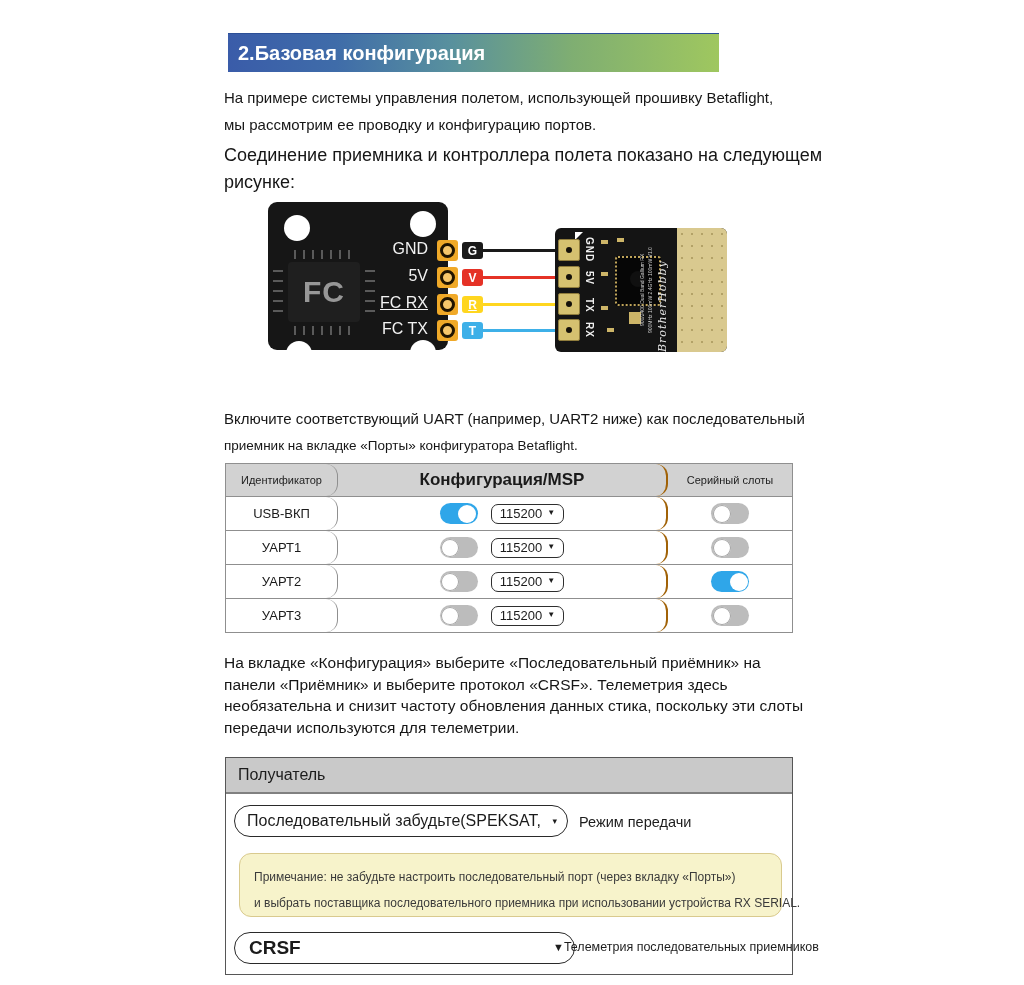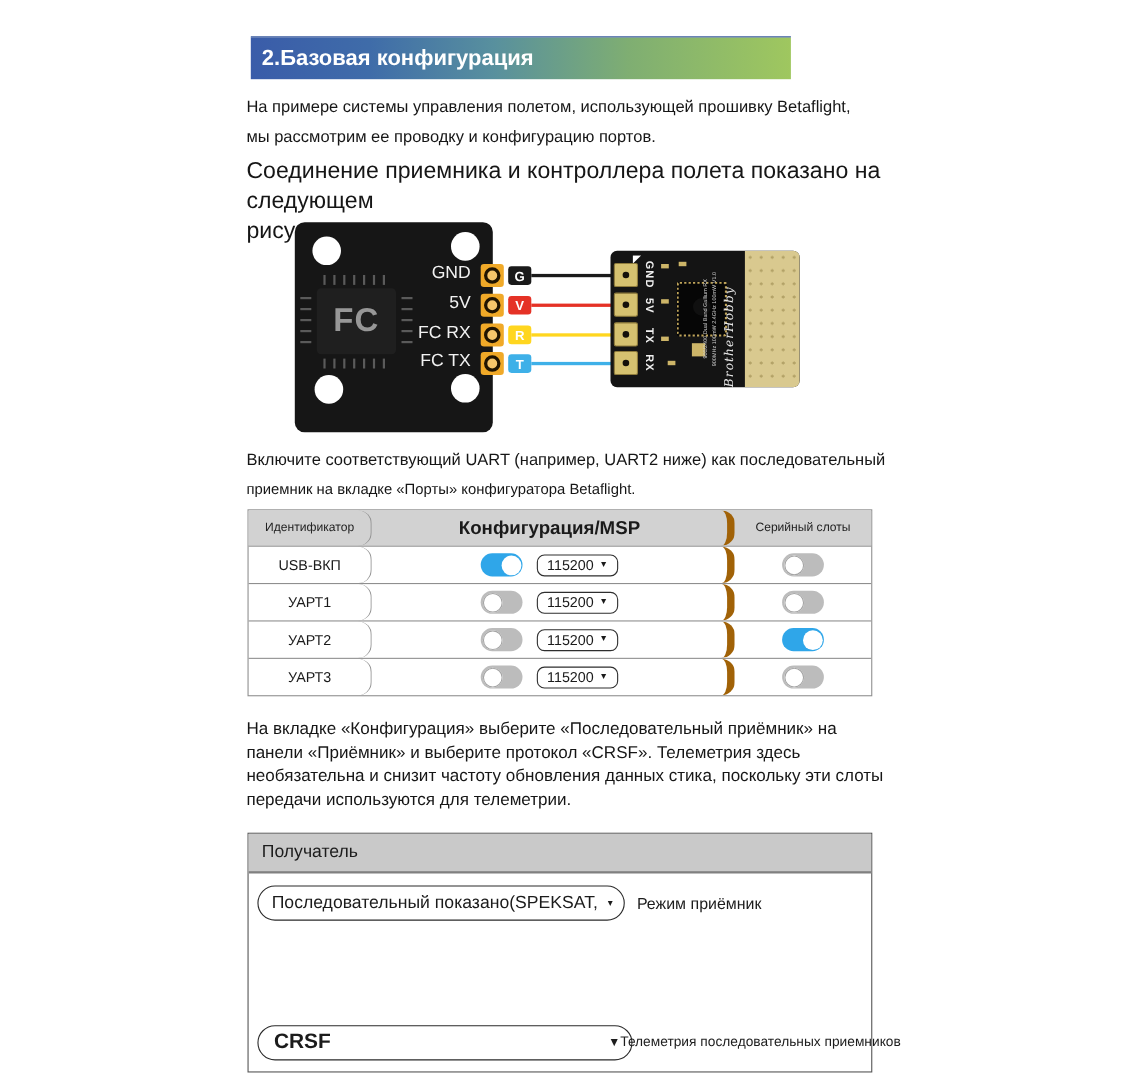--- a/index.html
+++ b/index.html
@@ -9,49 +9,49 @@
 
   
   .banner{left:228px;top:33px;width:491px;height:38px;
     background:linear-gradient(90deg,#3a5ca9 0%,#3f6ca9 22%,#58909e 45%,#7fae72 70%,#9fc75f 100%);
     border-top:1px solid #2c4f97;}
   .banner h1{margin:0;padding:7px 0 0 10px;font-size:20px;line-height:24px;color:#ffffff;font-weight:bold;}
 
   
   .para{left:224px;width:600px;font-size:15px;line-height:27px;font-weight:500;color:#161616;}
   .p1{top:84px;}
-  .p2{top:142px;font-size:21px;}
+  .p2{top:142px;font-size:18px;}
   .p3{top:406px;line-height:26px;}
   .p3 .small{font-size:13.5px;}
   .p4{top:652px;font-size:15.5px;line-height:21.5px;}
 
   
   .diagram{left:265px;top:200px;width:465px;height:180px;}
-  .fcboard{left:3px;top:2px;width:180px;height:191px;background:#161616;border-radius:9px;}
+  .fcboard{left:3px;top:2px;width:180px;height:148px;background:#161616;border-radius:9px;}
   .hole{background:#ffffff;border-radius:50%;width:26px;height:26px;}
   .hole.h0{left:16px;top:13px;} .hole.h1{left:142px;top:9px;}
   .hole.h2{left:18px;top:139px;} .hole.h3{left:142px;top:138px;}
   .fcchip{left:20px;top:60px;width:72px;height:60px;background:#1f1f1f;border-radius:4px;
           display:flex;align-items:center;justify-content:center;}
   .fcchip span{color:#979797;font-size:30px;font-weight:bold;letter-spacing:1px;}
   .tick{background:#5a5a5a;}
   .tick.v{width:2px;height:9px;} .tick.h{width:10px;height:2px;}
   
   .pinlabel{width:105px;text-align:right;color:#f2f2f2;font-size:16px;font-weight:500;left:58px;}
   .pad{left:172px;width:21px;height:21px;background:#f0a928;border-radius:3px;
        display:flex;align-items:center;justify-content:center;}
   .pad i{display:block;width:9px;height:9px;border-radius:50%;border:3px solid #201400;background:#f6c66a;}
   .wchip{left:197px;width:21px;height:17px;border-radius:3px;color:#ffffff;font-size:12px;font-weight:bold;
          display:flex;align-items:center;justify-content:center;}
   .wire{left:218px;width:80px;height:3px;}
   .pin0 .wchip,.pin0 .wire{background:#1a1a1a;}
   .pin1 .wchip,.pin1 .wire{background:#e53226;}
   .pin2 .wchip,.pin2 .wire{background:#ffd61f;}
   .pin3 .wchip,.pin3 .wire{background:#3eb0e8;}
-  .py0{top:50px;} .py1{top:77px;} .py2{top:104px;} .py3{top:130px;}
+  .py0{top:50px;} .py1{top:77px;} .py2{top:104px;text-decoration:underline;} .py3{top:130px;}
   .pinlabel.py0{top:40px;} .pinlabel.py1{top:67px;} .pinlabel.py2{top:94px;} .pinlabel.py3{top:120px;}
   .pad.py0{top:40px;} .pad.py1{top:67px;} .pad.py2{top:94px;} .pad.py3{top:120px;}
   .wchip.py0{top:42px;} .wchip.py1{top:69px;} .wchip.py2{top:96px;} .wchip.py3{top:122px;}
   .wire.py0{top:49px;} .wire.py1{top:76px;} .wire.py2{top:103px;} .wire.py3{top:129px;}
 
   .rxboard{left:290px;top:28px;width:172px;height:124px;background:#141414;border-radius:6px;}
   .antenna{right:0;top:0;width:50px;height:124px;background:#d9c98f;border-radius:0 6px 6px 0;
     background-image:radial-gradient(#b3a267 1px,transparent 1.3px);background-size:10px 12px;}
   .rxpad{left:3px;width:22px;height:22px;background:#d5c170;border:1px solid #8f7c3c;border-radius:2px;box-sizing:border-box;}
   .rxpad i{display:block;width:6px;height:6px;border-radius:50%;background:#14100a;margin:7px auto;}
@@ -68,21 +68,21 @@
          font-family:"DejaVu Serif","Liberation Serif",serif;letter-spacing:1px;}
   .specs{left:84px;top:0;height:124px;font-size:5px;color:#cfcfcf;line-height:7px;text-align:center;}
   .marker{left:20px;top:4px;width:8px;height:8px;background:#ffffff;clip-path:polygon(0 0,100% 0,0 100%);}
 
   
   .ptable{left:225px;top:463px;width:568px;border:1px solid #8f8f8f;box-sizing:border-box;background:#ffffff;}
   .trow{display:flex;height:33px;border-top:1px solid #8f8f8f;}
   .trow.head{height:32px;border-top:none;background:#d2d2d2;}
   .cell{display:flex;align-items:center;justify-content:center;box-sizing:border-box;border-radius:12px;}
   .c1{width:112px;border-right:1px solid #8f8f8f;}
-  .c2{width:330px;border-right:7px solid #a16207;gap:13px;}
+  .c2{width:330px;border-right:2px solid #a16207;gap:13px;}
   .c3{flex:1;}
   .hsmall{font-size:11px;color:#222222;}
   .hbig{font-size:17px;font-weight:600;color:#1a1a1a;}
   .idtext{font-size:13px;color:#1a1a1a;}
   .toggle{width:38px;height:21px;border-radius:11px;position:relative;cursor:pointer;}
   .toggle .knob{position:absolute;top:1.5px;width:18px;height:18px;border-radius:50%;background:#ffffff;}
   .toggle.on{background:#2fa6e9;} .toggle.on .knob{right:1.5px;}
   .toggle.off{background:#bcbcbc;} .toggle.off .knob{left:1.5px;box-shadow:inset 0 0 0 1px #a5a5a5;}
   .baud{display:flex;align-items:center;gap:5px;border:1.5px solid #2e2e2e;border-radius:7px;
         padding:1px 8px 2px 8px;background:#ffffff;cursor:pointer;}
@@ -331,23 +331,27 @@
   <span>необязательна и снизит частоту обновления данных стика, поскольку эти слоты</span><br>
   <span>передачи используются для телеметрии.</span>
 </div>
 
 <div class="abs rpanel">
   <div class="abs rphead">
     <span>Получатель</span>
   </div>
 
   <div class="abs pill pill1">
-    <span class="val">Последовательный показано(SPEKSAT,</span>
+    <span class="val">Последовательный забудьте(SPEKSAT,</span>
     <span class="pillcar">▾</span>
   </div>
-  <span class="abs modelabel">Режим приёмник</span>
-
+  <span class="abs modelabel">Режим передачи</span>
+
+  <div class="abs note">
+    <div>Примечание: не забудьте настроить последовательный порт (через вкладку «Порты»)</div>
+    <div>и выбрать поставщика последовательного приемника при использовании устройства RX SERIAL.</div>
+  </div>
 
   <div class="abs pill pill2">
     <span class="val">CRSF</span>
   </div>
   <span class="abs provlabel"><span class="car">▼</span><span>Телеметрия последовательных приемников</span></span>
 </div>
 
 </body></html>

